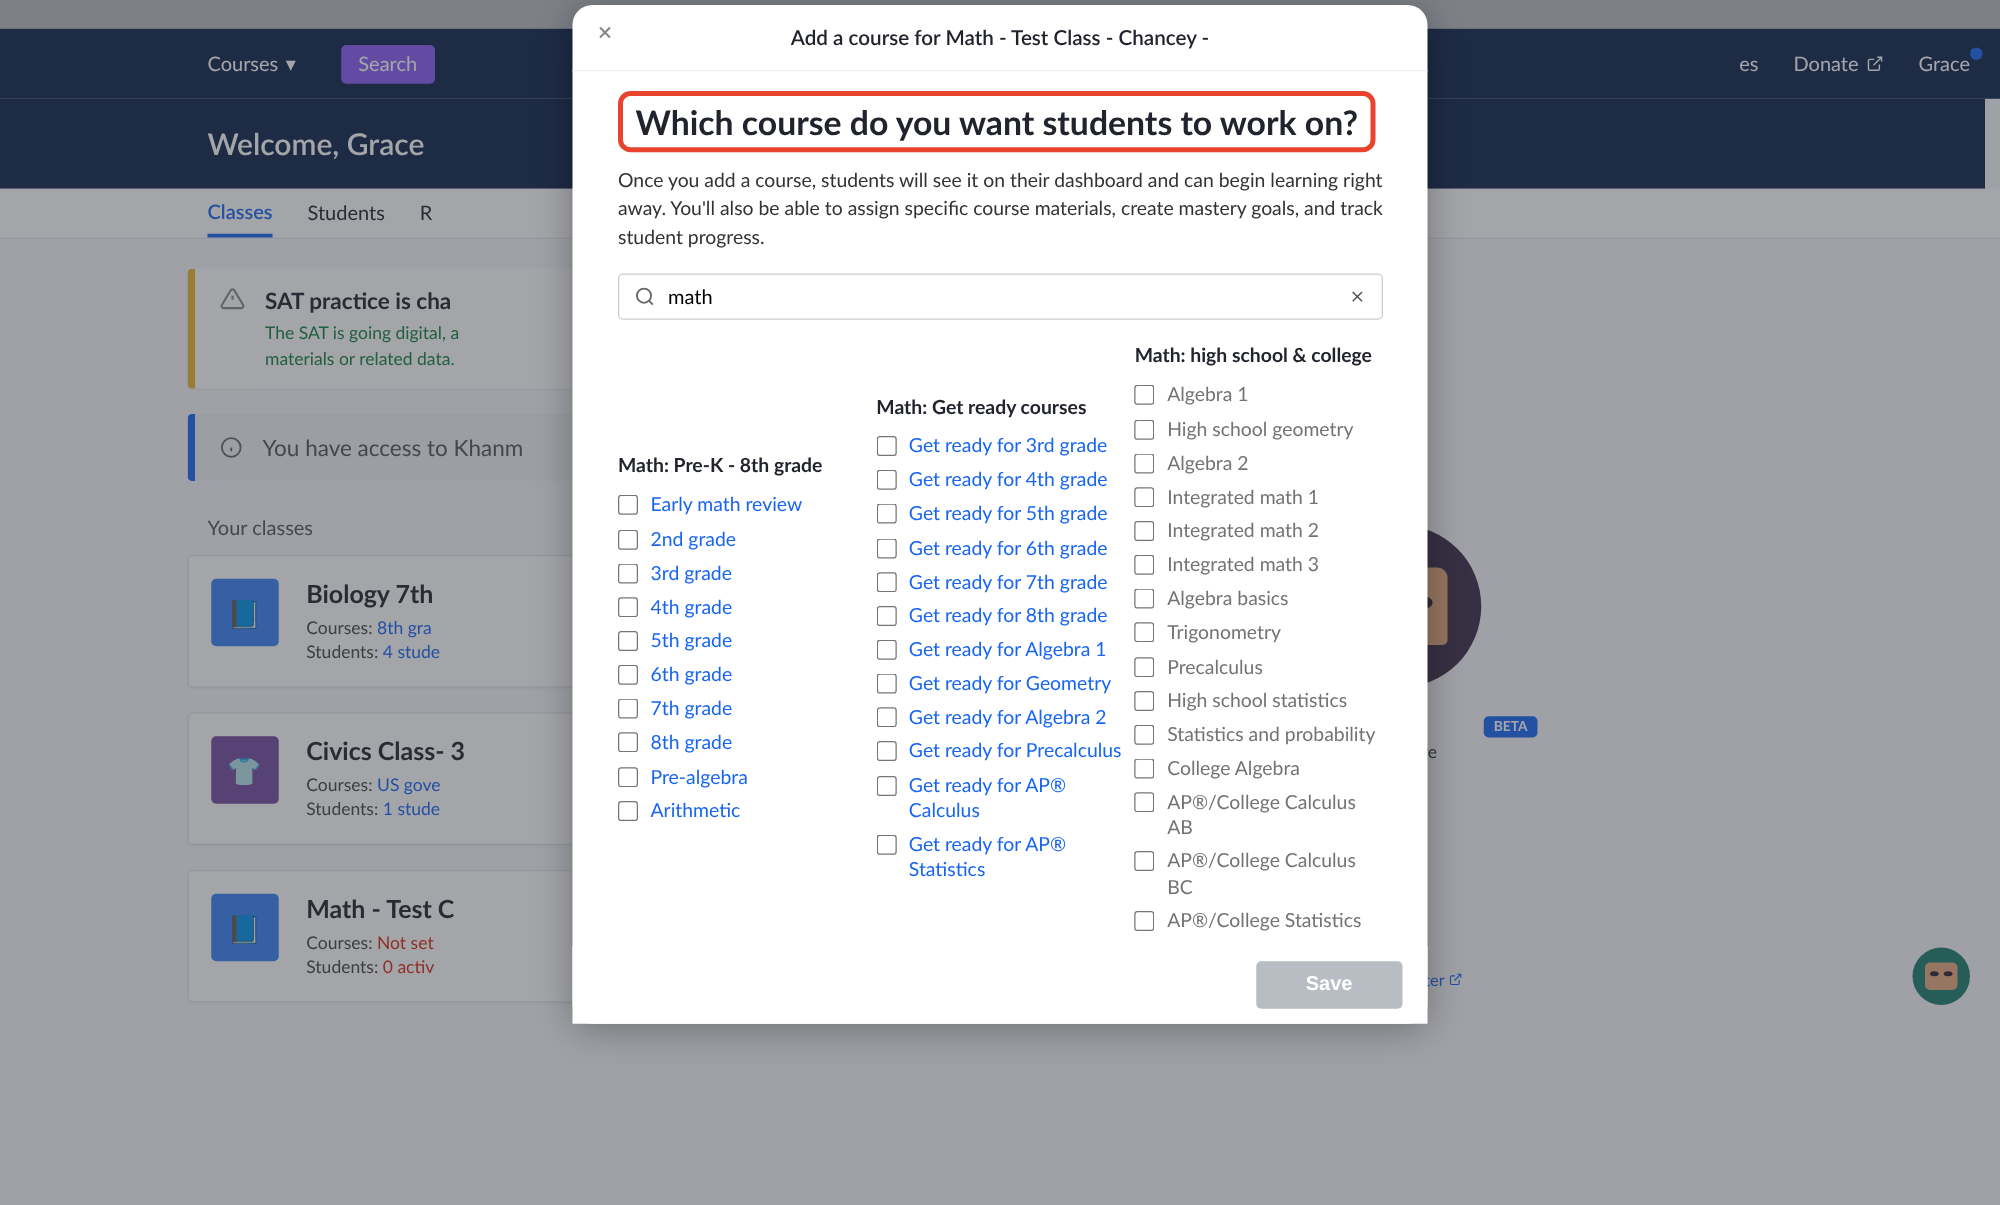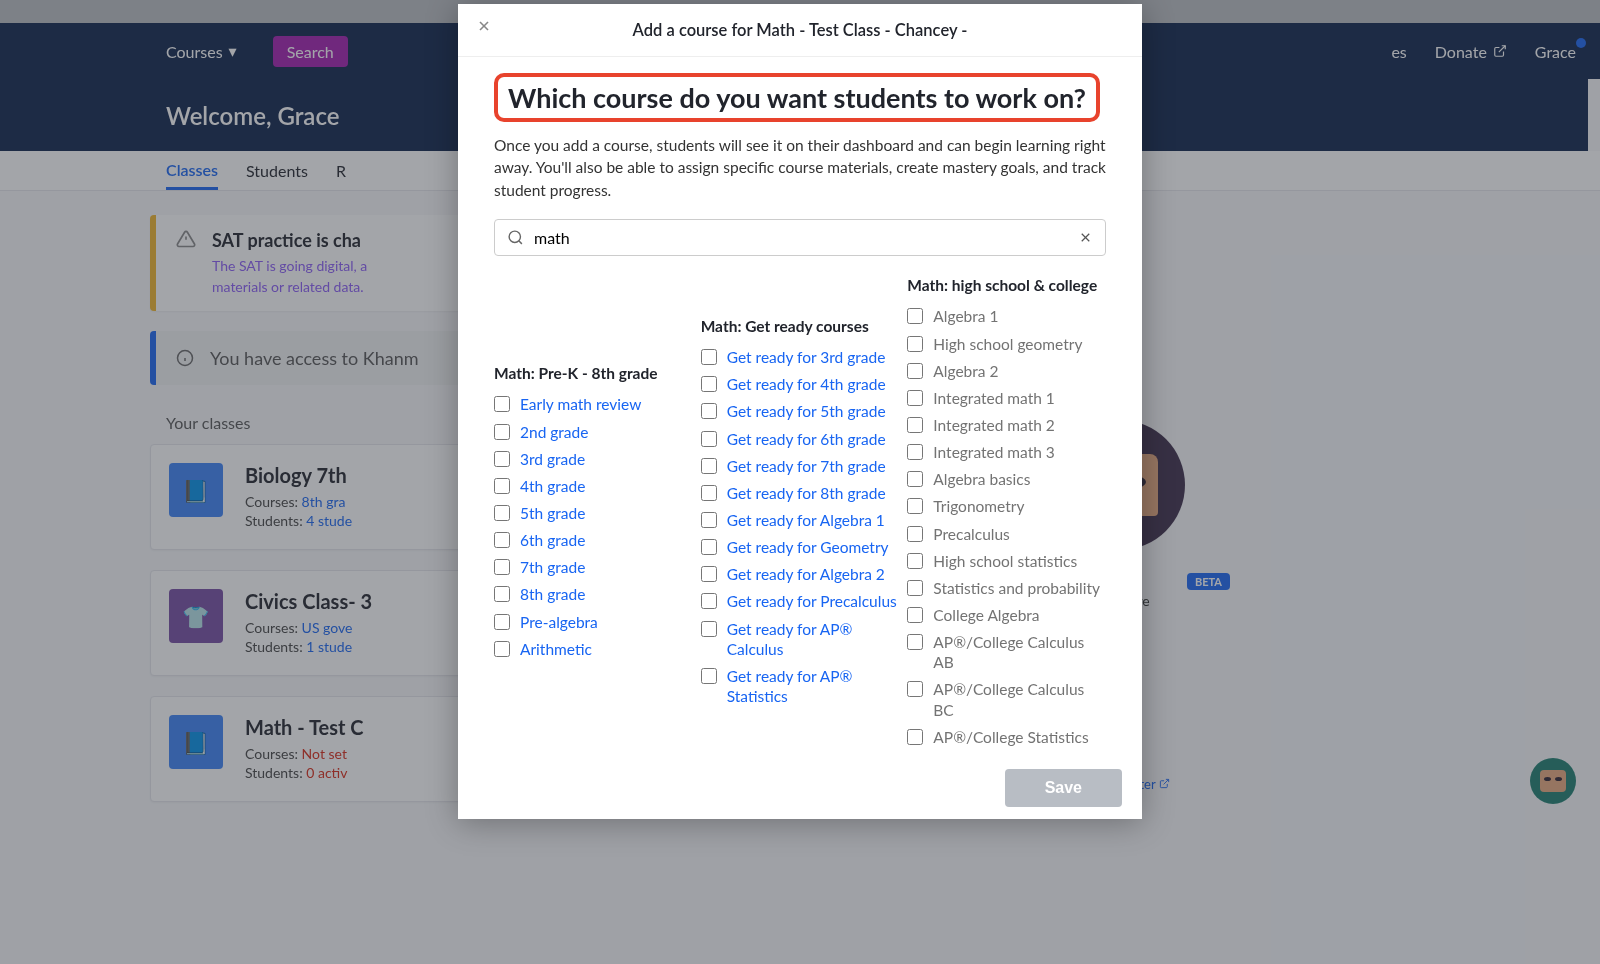--- a/index.html
+++ b/index.html
@@ -24,21 +24,21 @@
     display: flex;
     align-items: center;
     padding: 0 24px 0 166px;
     color: #fff;
     font-size: 16px;
   }
   .nav-left { display:flex; align-items:center; gap: 24px; }
   .nav-courses { display:flex; align-items:center; gap:6px; }
   .nav-search {
     display:flex; align-items:center; gap:8px;
-    background: #a21caf; padding: 6px 14px; border-radius:4px;
+    background: #8b5cf6; padding: 6px 14px; border-radius:4px;
     margin-left: 12px;
   }
   .nav-right { margin-left:auto; display:flex; align-items:center; gap:28px; color:#fff;}
   .nav-donate { display:flex; align-items:center; gap:6px;}
   .nav-user { display:flex; align-items:center; gap:6px; position:relative;}
   .notif-dot { width:10px; height:10px; background:#1865f2; border-radius:50%; position:absolute; top:-4px; right:-10px;}
   .header-band {
     position: absolute; top: 79px; left:0; right:12px; height: 72px;
     background:#0b2149; color:#fff;
     padding-left: 166px;
@@ -60,21 +60,21 @@
     width: 1050px;
   }
   .alert-yellow {
     background:#fff; border-left: 6px solid #f0b429;
     padding: 14px 20px; margin-bottom: 20px;
     display:flex; gap:16px; align-items:flex-start;
     border-radius:4px;
     box-shadow: 0 1px 2px rgba(0,0,0,0.05);
   }
   .alert-title { font-weight:700; font-size:18px; margin-bottom:4px;}
-  .alert-sub { color:#8b5cf6; font-size:14px; line-height:1.5;}
+  .alert-sub { color:#15803d; font-size:14px; line-height:1.5;}
   .alert-blue {
     background:#f1f2f3; border-left:6px solid #1865f2;
     padding: 16px 20px; margin-bottom:28px;
     display:flex; align-items:center; gap:16px; border-radius:4px;
     position: relative;
   }
   .alert-blue .close-x { position:absolute; right:16px; top:14px; color:#888; cursor:pointer;}
   .section-label { font-size:16px; color:#555; padding-left:16px; margin-bottom:12px;}
   .class-card {
     background:#fff; border:1px solid #e5e6eb; border-radius:4px;
@@ -115,21 +115,21 @@
   }
 
   
   .modal {
     position:absolute;
     top: 4px;
     left: 50%;
     transform: translateX(-50%);
     width: 684px;
     background:#fff;
-    border-radius:0;
+    border-radius:16px;
     box-shadow: 0 4px 30px rgba(0,0,0,0.3);
     display:flex; flex-direction:column;
     max-height: 815px;
   }
   .modal-header{
     padding: 16px 20px;
     border-bottom:1px solid #eee;
     position:relative;
     text-align:center;
     font-size:16.5px; font-weight:600;

